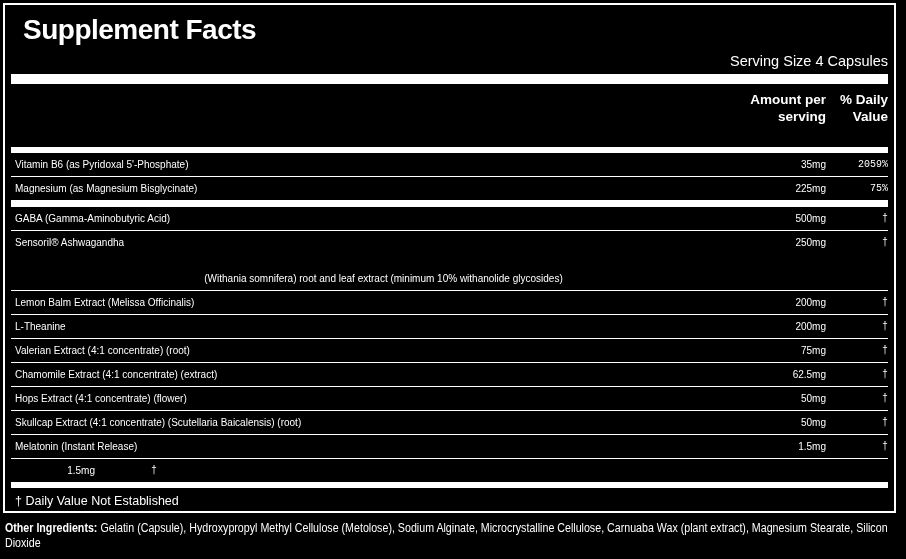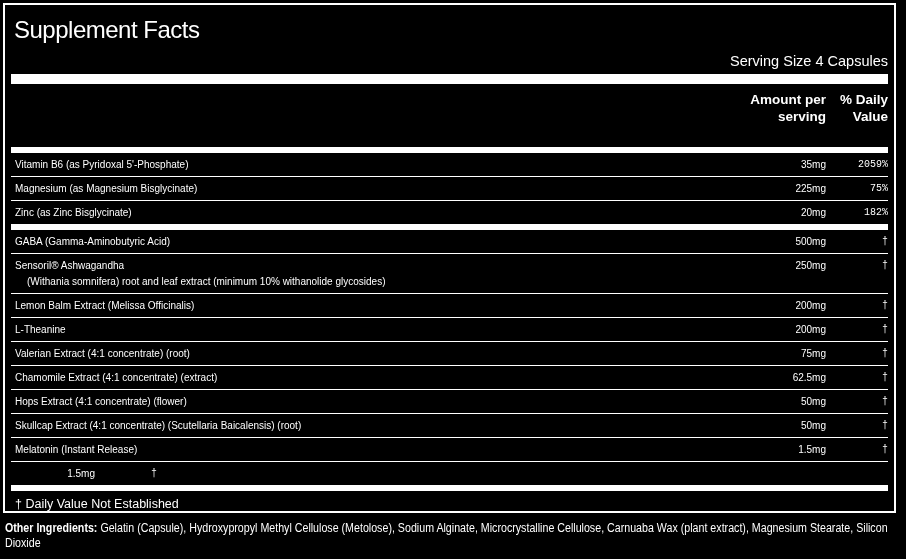--- a/index.html
+++ b/index.html
@@ -12,22 +12,22 @@
   .page { position:relative; width:906px; height:559px; background:#000000; }
 
   .label-box {
     position:absolute; left:3px; top:3px;
     width:893px; height:510px;
     border:2px solid #ffffff; box-sizing:border-box;
     padding:0 6px; background:#000000;
   }
 
   .facts-title {
-    font-size:24px; font-weight:normal; line-height:38px;
-    margin:6px 0 0 3px; letter-spacing:-0.5px;
+    font-size:28px; font-weight:bold; line-height:38px;
+    margin:6px 0 0 12px; letter-spacing:-0.5px;
   }
   .serving-line { font-size:14.5px; line-height:18px; margin-left:3px;text-align:right; }
   .serving-line.first { margin-top:3px; }
 
   .bar { background:#ffffff; }
   .bar-thick { height:10px; }
   .bar-med   { height:6px; }
   .bar-thin  { height:1px; }
   .bar-top-gap { margin-top:4px; }
 
@@ -38,21 +38,21 @@
   }
   .col-amount-h { width:110px; }
   .col-dv-h { width:62px; }
 
   .row {
     display:flex; align-items:flex-start;
     font-size:10px; line-height:15px;
     padding:4px 0 4px 4px;
   }
   .cell-name { flex:1; padding-right:6px; }
-  .cell-name .sub { padding-left:12px; margin-top:1px; }
+  .cell-name .sub { padding-left:12px; margin-top:21px;text-align:center; }
   .cell-amount { width:80px; text-align:right; white-space:nowrap; }
   .cell-dv { width:62px; text-align:right; white-space:nowrap;font-family:Liberation Mono, monospace; }
 
   .footnote { font-size:12.5px; line-height:14px; padding:6px 0 0 4px; }
 
   .other-ingredients {
     position:absolute; left:5px; top:521px;
     width:1062px; transform:scaleX(0.853); transform-origin:0 0;
     font-size:12.5px; line-height:15px; color:#ffffff;
   }
@@ -93,27 +93,20 @@
         </div>
         <div class="bar bar-thin"></div>
         <div class="row">
           <div class="cell-name">
             <div>Magnesium (as Magnesium Bisglycinate)</div>
           </div>
           <div class="cell-amount">225mg</div>
           <div class="cell-dv">75%</div>
         </div>
         <div class="bar bar-thin"></div>
-        <div class="row">
-          <div class="cell-name">
-            <div>Zinc (as Zinc Bisglycinate)</div>
-          </div>
-          <div class="cell-amount">20mg</div>
-          <div class="cell-dv">182%</div>
-        </div>
         <div class="bar bar-med"></div>
         <div class="row">
           <div class="cell-name">
             <div>GABA (Gamma-Aminobutyric Acid)</div>
           </div>
           <div class="cell-amount">500mg</div>
           <div class="cell-dv">†</div>
         </div>
         <div class="bar bar-thin"></div>
         <div class="row">

